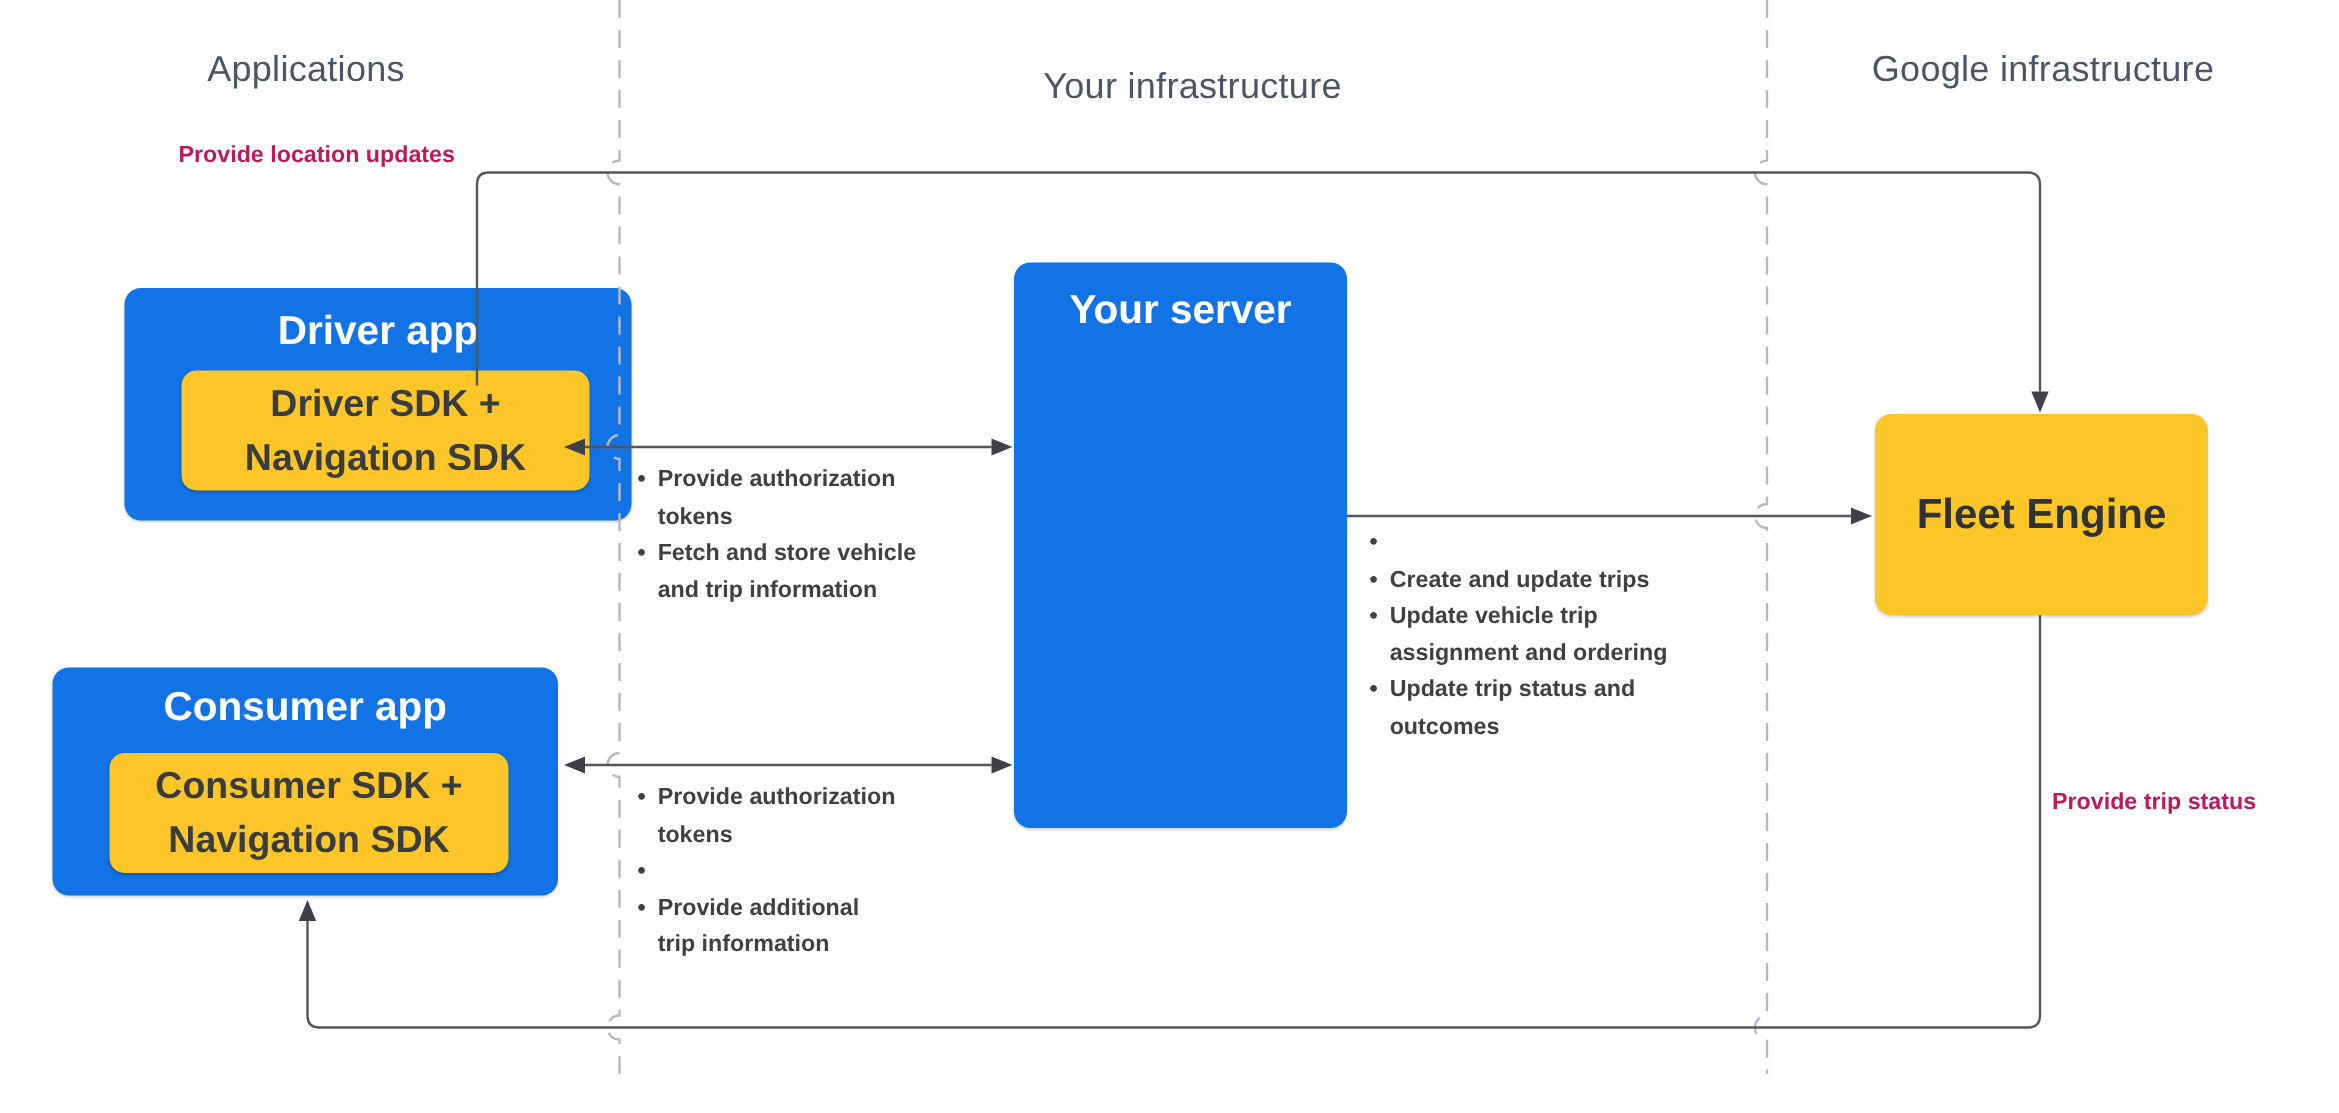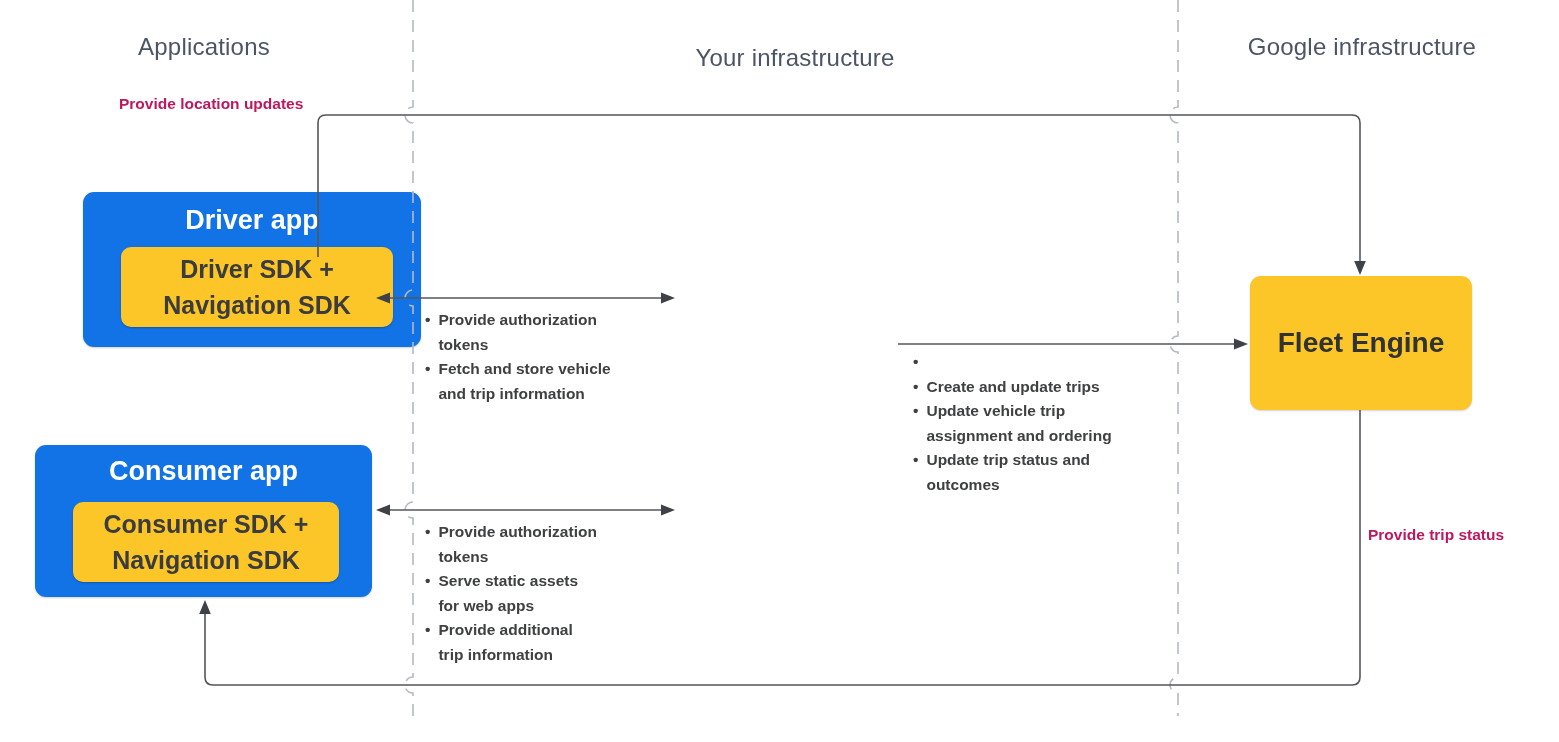--- a/index.html
+++ b/index.html
@@ -102,20 +102,23 @@
   </div>
 
   <div class="node blue" style="left:35px;top:445px;width:337px;height:152px;">
     <div class="node-title" style="top:11px;">Consumer app</div>
     <div class="sdk-box" style="left:38px;top:57px;width:266px;height:80px;">
       <div class="sdk-label">Consumer SDK +
 Navigation SDK</div>
     </div>
   </div>
 
+  <div class="node blue" style="left:676px;top:175px;width:222px;height:377px;">
+    <div class="node-title" style="top:16px;">Your server</div>
+  </div>
 
   <div class="node yellow flex-center" style="left:1250px;top:276px;width:222px;height:134px;">
     <div class="fleet-label">Fleet Engine</div>
   </div>
 
   <div class="edge-label" style="left:119px;top:95px;">Provide location updates</div>
   <div class="edge-label" style="left:1368px;top:526px;">Provide trip status</div>
 
   <div class="bullet-list" style="left:425px;top:308px;width:235px;">
     <div class="bullet-item">
@@ -131,22 +134,20 @@
   </div>
 
   <div class="bullet-list" style="left:425px;top:520px;width:235px;">
     <div class="bullet-item">
       <span class="bullet-dot">•</span>
       <span class="bullet-text">Provide authorization
 tokens</span>
     </div>
     <div class="bullet-item">
       <span class="bullet-dot">•</span>
-      <span class="bullet-text">Serve static assets
-for web apps</span>
     </div>
     <div class="bullet-item">
       <span class="bullet-dot">•</span>
       <span class="bullet-text">Provide additional
 trip information</span>
     </div>
   </div>
 
   <div class="bullet-list" style="left:913px;top:350px;width:262px;">
     <div class="bullet-item">

